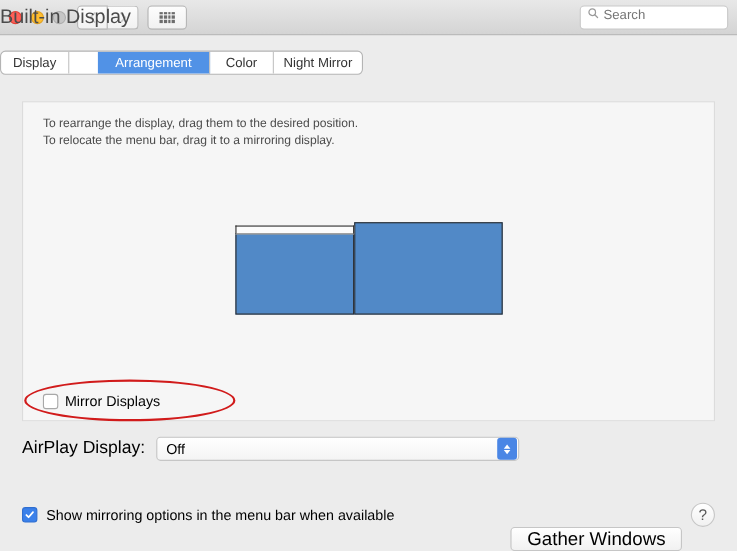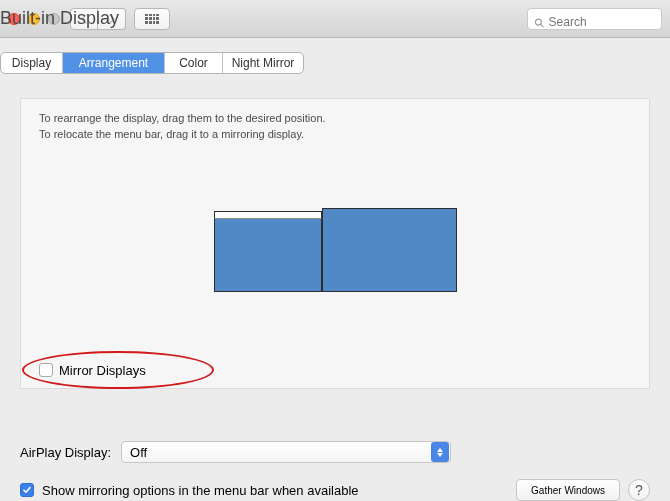--- a/index.html
+++ b/index.html
@@ -53,40 +53,40 @@
     }
     .grid-icon span { background:#6d6d6d; }
     .title {
       position:absolute; left:0; right:0; text-align:left;
       font-size:18px; color:#4a4a4a; pointer-events:none;
     }
     .search {
       margin-left:auto;
       width: 135px; height:22px;
       background:#fff; border:1px solid #c9c9c9; border-radius:4px;
-      display:flex; align-items:flex-end; padding:0 6px; color:#9b9b9b;
+      display:flex; align-items:flex-start; padding:0 6px; color:#9b9b9b;
       gap:4px;
     }
     .search input {
       border:none; outline:none; font-size:12px; width:100%; background:transparent; color:#333;
     }
     .tabs-row {
       display:flex; justify-content:flex-start; margin-top:14px;
     }
     .segmented {
       display:flex; border:1px solid #b4b4b4; border-radius:5px; overflow:hidden;
       background:#fff; height:22px;
     }
     .seg-btn {
       font-size:12px; color:#333; border:none; background:transparent;
       border-right:1px solid #c2c2c2; cursor:default;
       display:flex; align-items:center; justify-content:center;
     }
     .seg-btn:last-child{border-right:none;}
-    .seg-btn.active { background:#5192e6; color:#fff; }
+    .seg-btn.active { background:#5192e6; color:#fff;margin-left:26px; }
     .tab-display{width:62px;}
     .tab-arrangement{width:102px;}
     .tab-color{width:58px;}
     .tab-night{width:80px;}
     .content { flex:1; padding: 0 20px; }
     .panel {
       margin-top: 24px;
       background:#f6f6f6;
       border:1px solid #dcdcdc;
       padding: 12px 18px 10px 18px;
@@ -121,21 +121,21 @@
     .red-ellipse {
       position:absolute; left: -17px; top:-12px;
       width: 192px; height: 38px;
       border:2px solid #d11b1b; border-radius:50%;
       pointer-events:none;
     }
     .bottom {
       padding: 14px 20px 0 20px;
     }
     .airplay-row { display:flex; align-items:center; gap:10px; }
-    .airplay-label { font-size:13px; }
+    .airplay-label { font-size:16px; }
     .popup {
       flex:0 0 330px; height:22px;
       background:linear-gradient(#fff,#f4f4f4);
       border:1px solid #c6c6c6; border-radius:4px;
       display:flex; align-items:center; padding:0 4px 0 8px; font-size:13px;
       position:relative;
     }
     .popup .caps {
       width:18px; height:20px; background:#4a86e5; border-radius:3px;
       display:flex; flex-direction:column; align-items:center; justify-content:center;
@@ -145,22 +145,22 @@
       width:0; height:0; border-left:3.5px solid transparent; border-right:3.5px solid transparent;
     }
     .popup .caps .up{border-bottom:4px solid #fff;}
     .popup .caps .dn{border-top:4px solid #fff;}
     .footer-row { display:flex; align-items:center; margin-top:16px; gap:8px;}
     .gather-btn {
       margin-left:auto;
       height:22px; padding:0 14px;
       background:linear-gradient(#fff,#f1f1f1);
       border:1px solid #c6c6c6; border-radius:4px;
-      font-size:10px;
-      display:flex; align-items:center;
+      font-size:17px;
+      display:flex; align-items:center;margin-top:44px;
     }
     .help-btn {
       width:22px; height:22px; border-radius:50%;
       background:linear-gradient(#fff,#f1f1f1);
       border:1px solid #c6c6c6;
       display:flex; align-items:center; justify-content:center;
       color:#5a5a5a; font-size:14px;
     }
   </style>
 </head>

